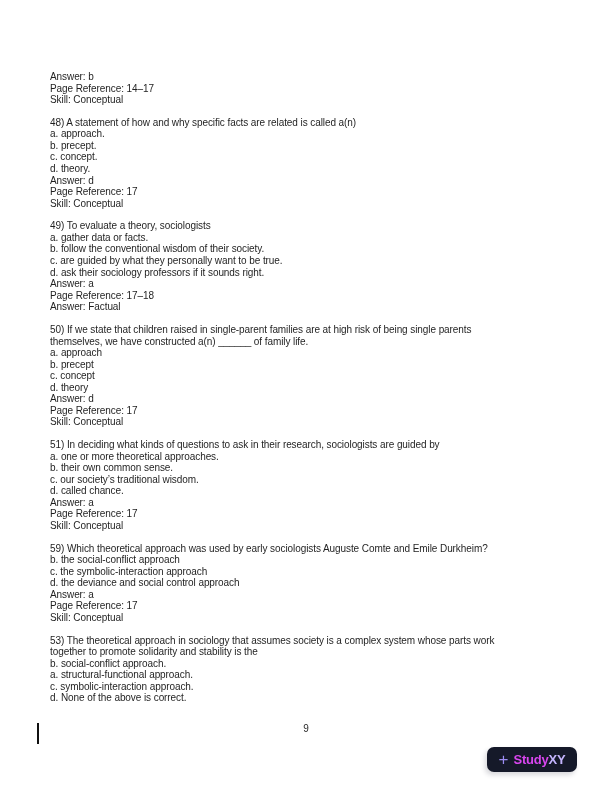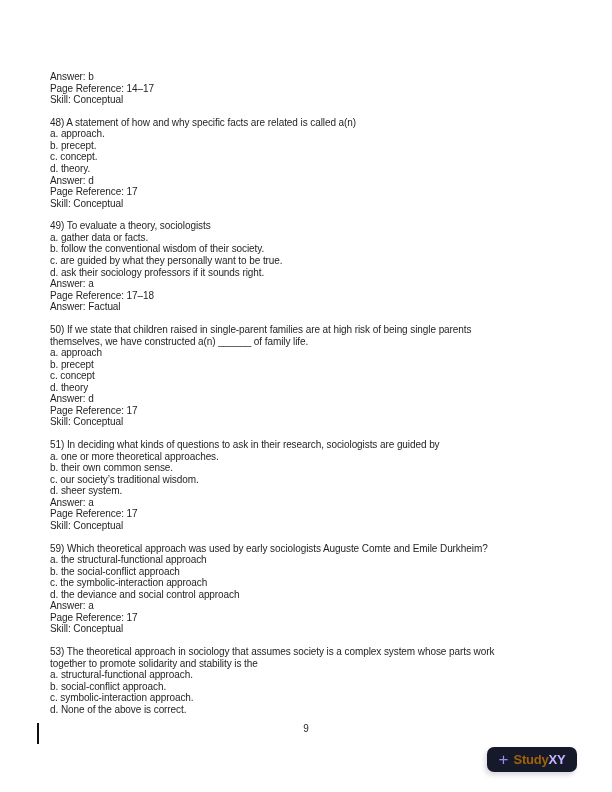--- a/index.html
+++ b/index.html
@@ -119,49 +119,48 @@
         <div class="line">d. theory</div>
         <div class="line">Answer: d</div>
         <div class="line">Page Reference: 17</div>
         <div class="line">Skill: Conceptual</div>
       </div>
       <div class="block">
         <div class="line">51) In deciding what kinds of questions to ask in their research, sociologists are guided by</div>
         <div class="line">a. one or more theoretical approaches.</div>
         <div class="line">b. their own common sense.</div>
         <div class="line">c. our society’s traditional wisdom.</div>
-        <div class="line">d. sheer system.</div>
+        <div class="line">d. called chance.</div>
         <div class="line">Answer: a</div>
         <div class="line">Page Reference: 17</div>
         <div class="line">Skill: Conceptual</div>
       </div>
       <div class="block">
         <div class="line">59) Which theoretical approach was used by early sociologists Auguste Comte and Emile Durkheim?</div>
-        <div class="line">a. the structural-functional approach</div>
         <div class="line">b. the social-conflict approach</div>
         <div class="line">c. the symbolic-interaction approach</div>
         <div class="line">d. the deviance and social control approach</div>
         <div class="line">Answer: a</div>
         <div class="line">Page Reference: 17</div>
         <div class="line">Skill: Conceptual</div>
       </div>
       <div class="block">
         <div class="line">53) The theoretical approach in sociology that assumes society is a complex system whose parts work</div>
         <div class="line">together to promote solidarity and stability is the</div>
+        <div class="line">b. social-conflict approach.</div>
         <div class="line">a. structural-functional approach.</div>
-        <div class="line">b. social-conflict approach.</div>
         <div class="line">c. symbolic-interaction approach.</div>
         <div class="line">d. None of the above is correct.</div>
       </div>
     </div>
 
   <div class="margin-mark"></div>
 
   <div class="footer-page-number">9</div>
 
   <div class="brand-badge" style="background: rgb(21, 25, 41);">
     <span class="brand-plus" style="color: rgb(156, 140, 242);">+</span>
     <span class="brand-text">
-      <span class="brand-study" style="color: #a16207;">Study</span><span class="brand-xy" style="color: #c4b5fd;">XY</span>
+      <span class="brand-study" style="color: #d946ef;">Study</span><span class="brand-xy" style="color: #c4b5fd;">XY</span>
     </span>
   </div>
 
 </div>
 
 </body></html>

